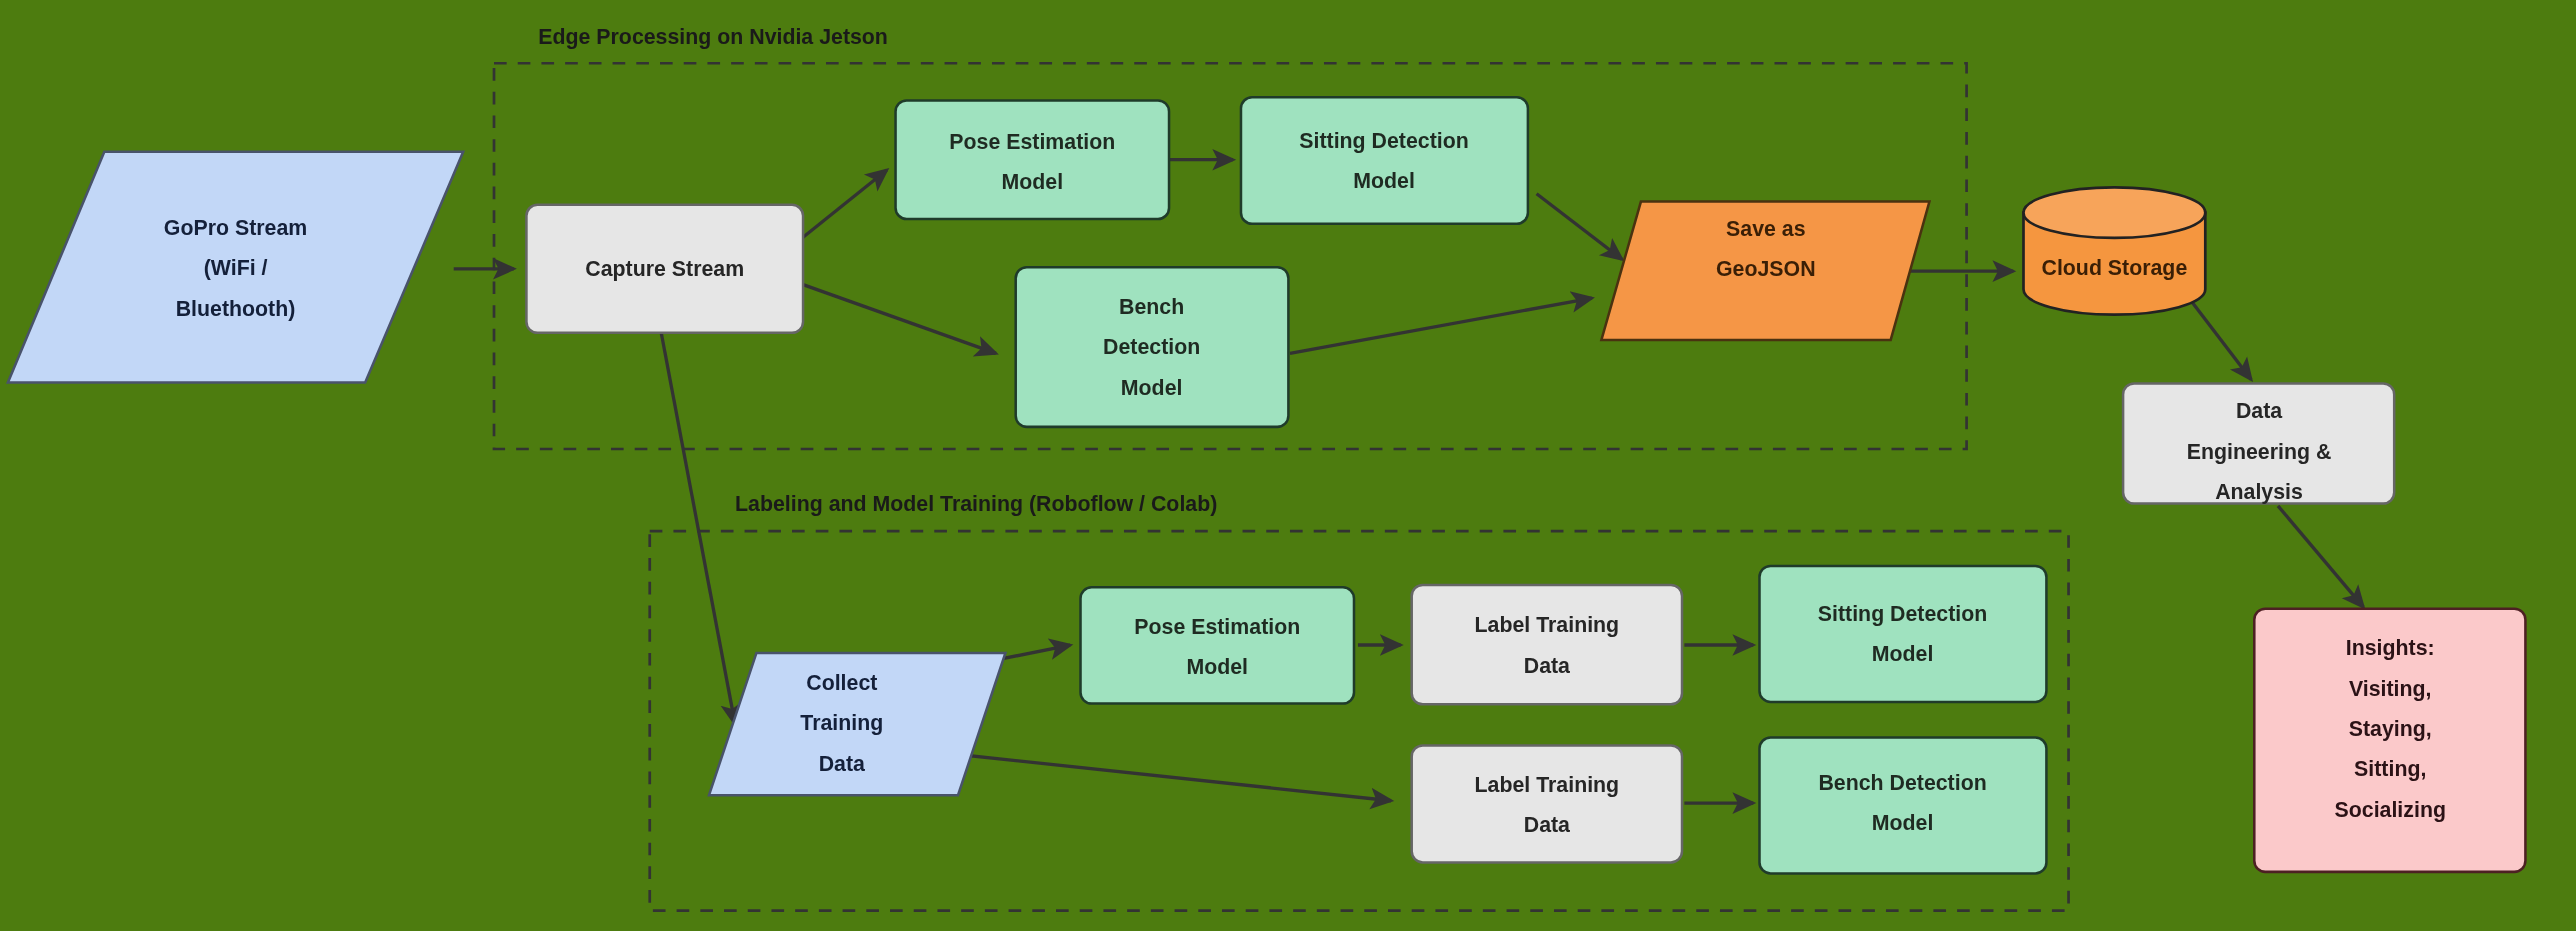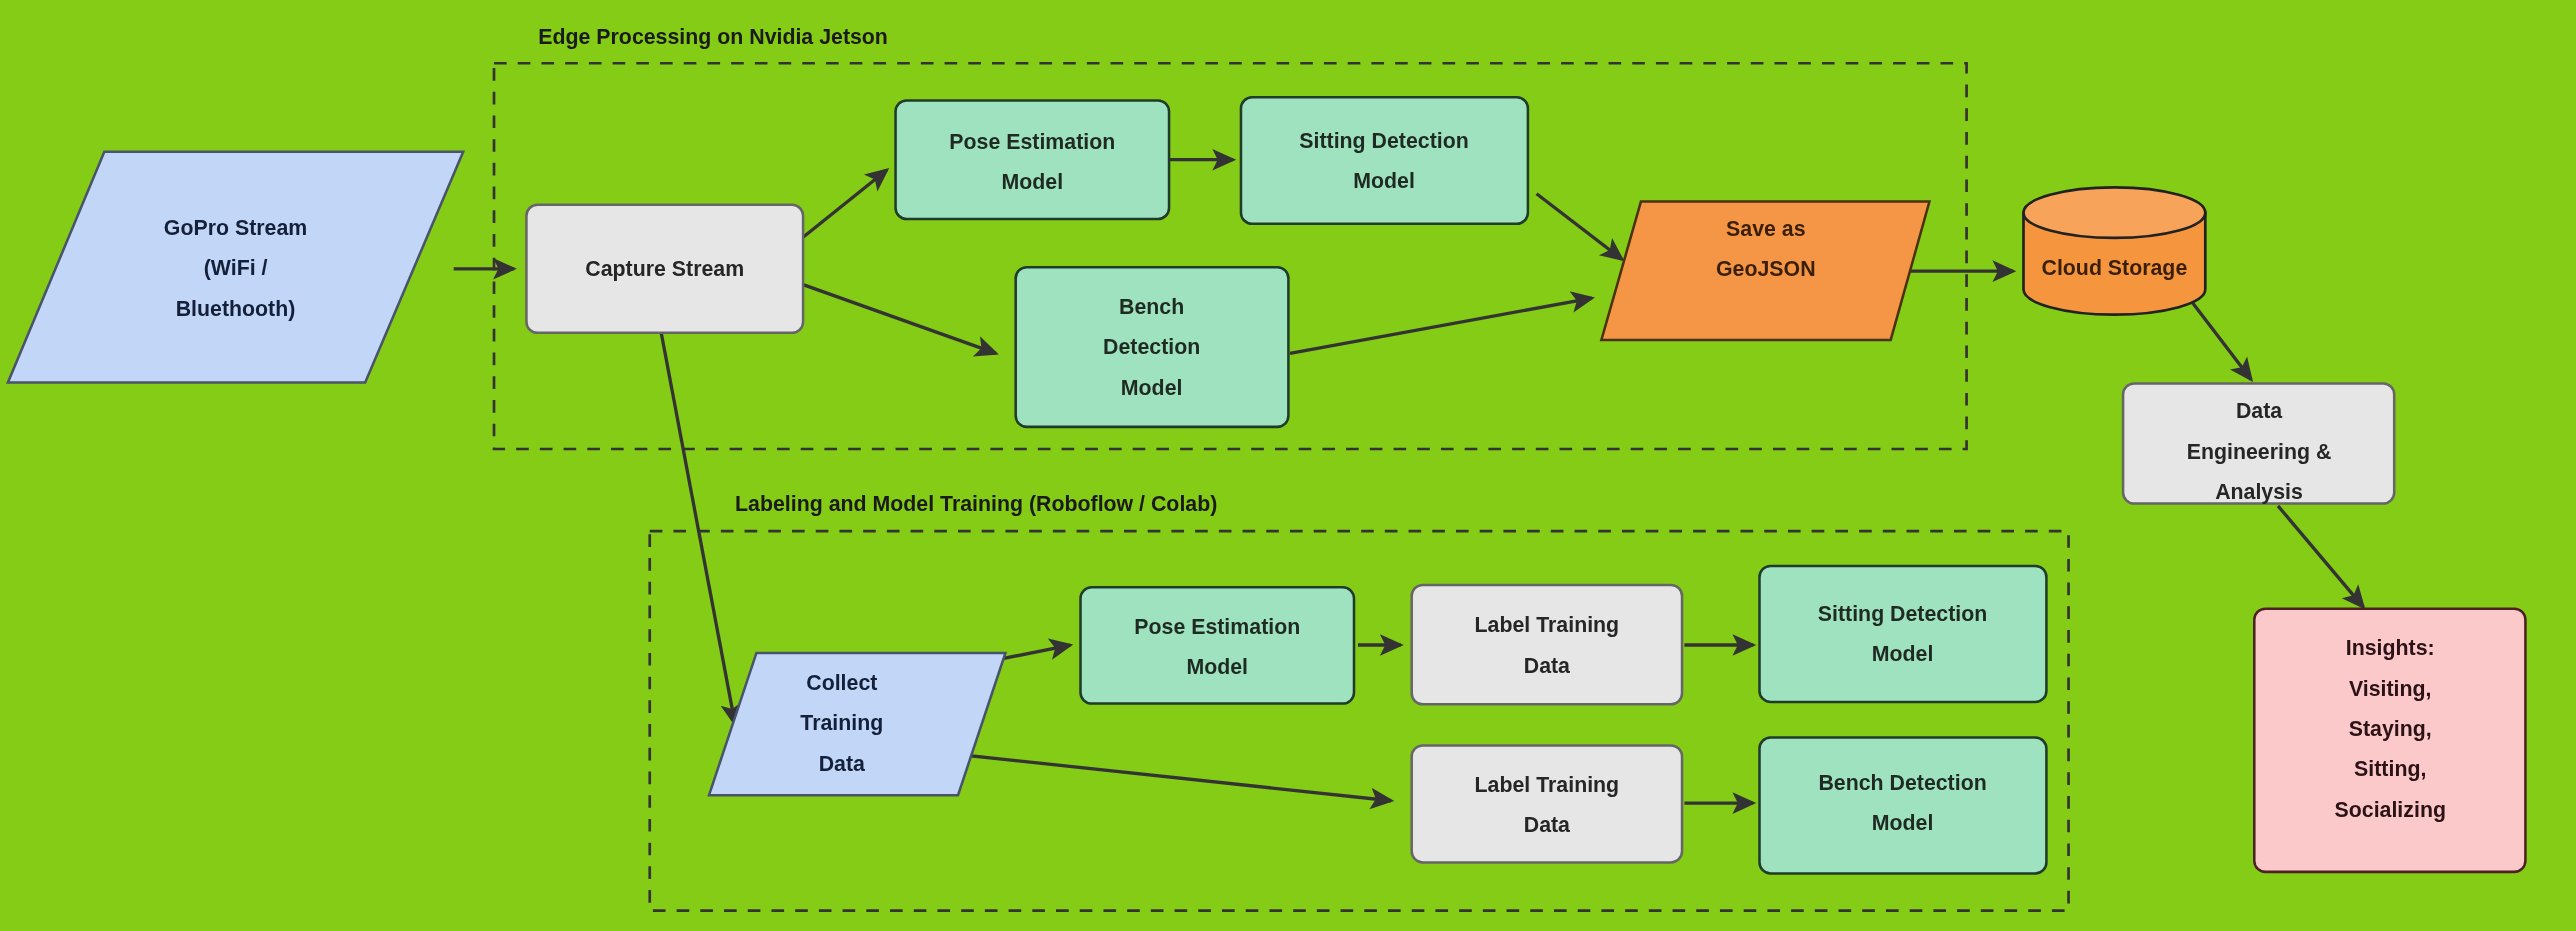--- a/index.html
+++ b/index.html
@@ -10,21 +10,21 @@
   body {
     width: 2576px;
     height: 932px;
     font-family: "Liberation Sans", sans-serif;
     overflow: hidden;
   }
   #canvas {
     position: relative;
     width: 2576px;
     height: 932px;
-    background: #84cc16;
+    background: #4d7c0f;
   }
   svg#flow {
     position: absolute;
     left: 0;
     top: 0;
     width: 2576px;
     height: 932px;
   }
   .grp-label {
     font-family: "Liberation Sans", sans-serif;

